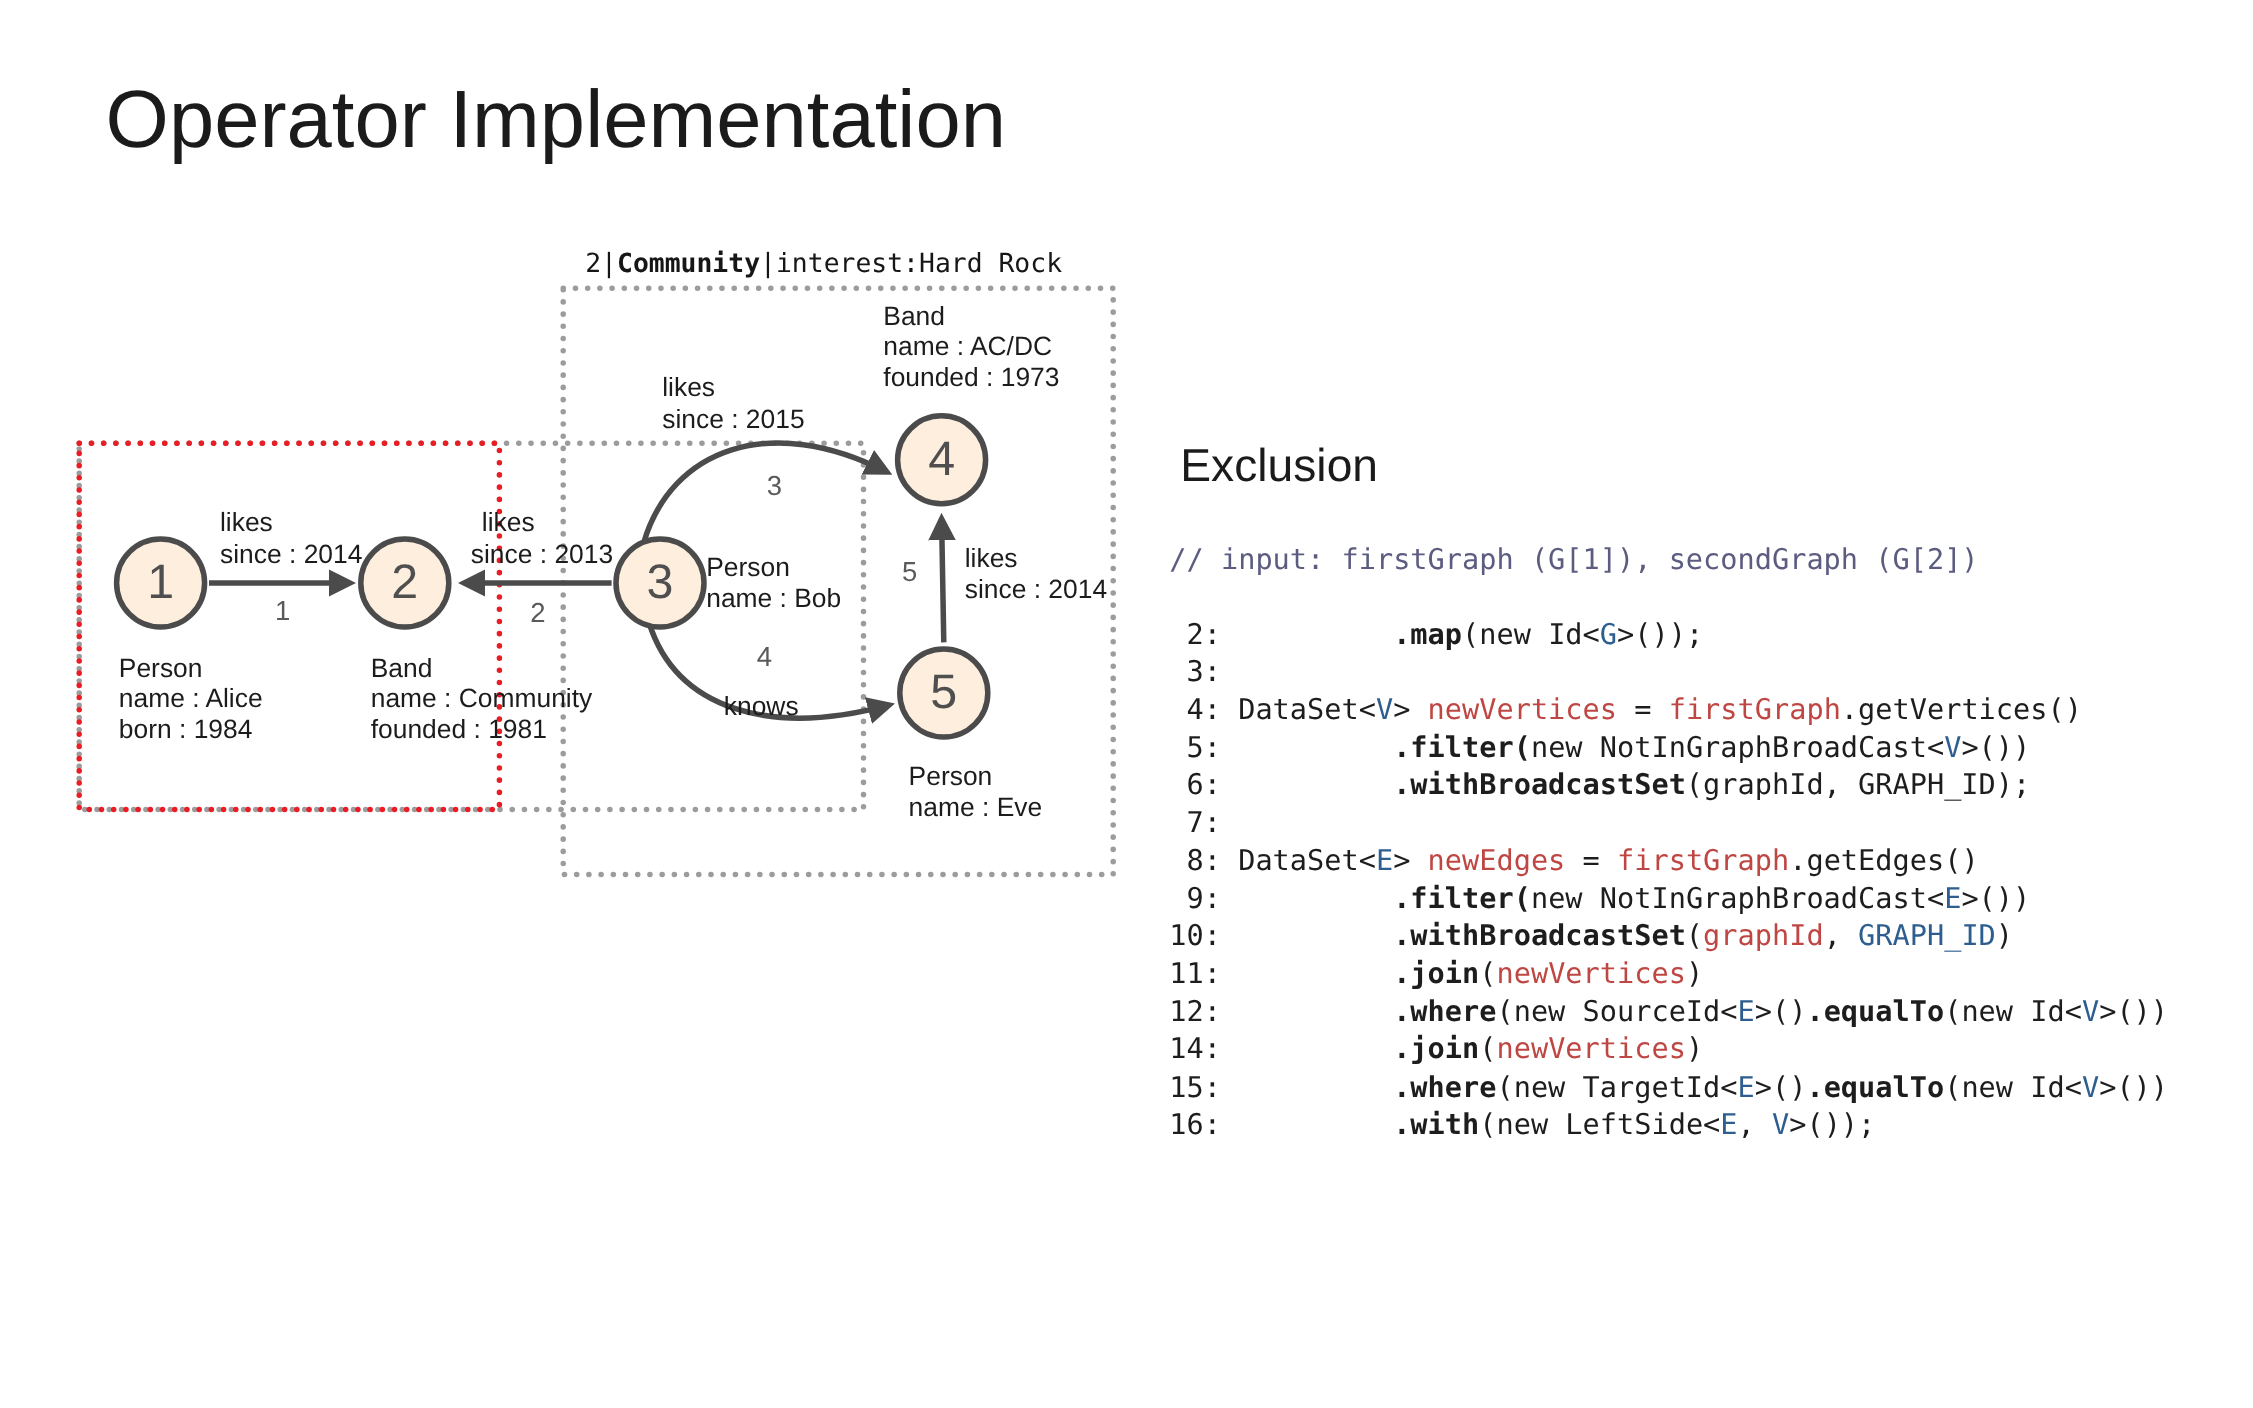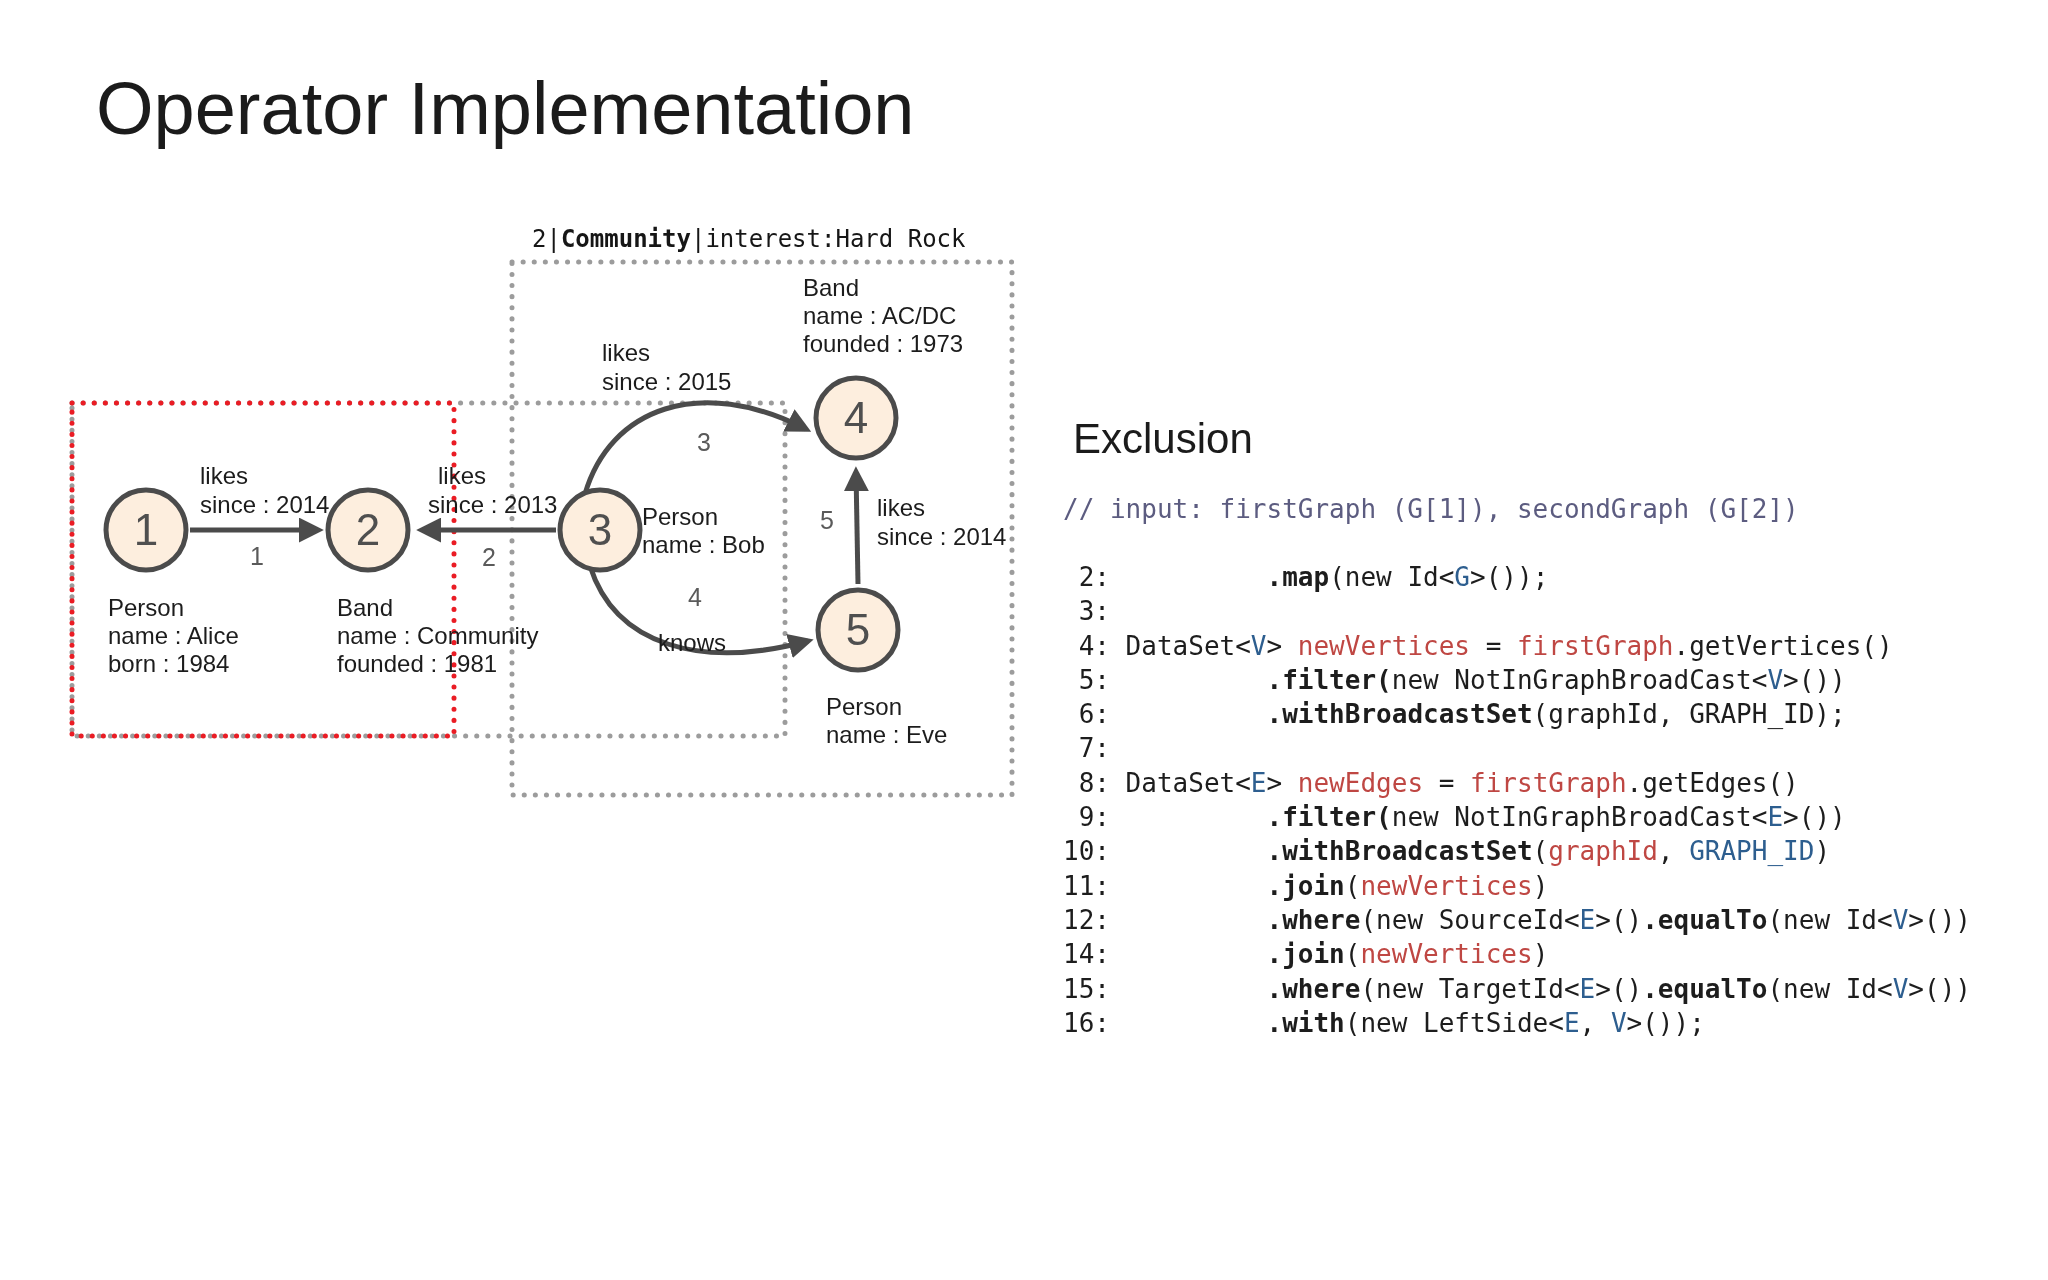--- a/index.html
+++ b/index.html
@@ -9,21 +9,21 @@
   #page-title{left:96px;top:66px;font-size:74px;letter-spacing:0px;color:#1b1b1b;white-space:nowrap;}
   .mono{font-family:"DejaVu Sans Mono",monospace;}
   .commlabel{font-size:24px;color:#161616;white-space:pre;}
   .commlabel b{font-weight:bold;}
   #comm1-label{left:60px;top:360px;}
   #comm2-label{left:532px;top:225px;}
   .nlabel{font-size:24px;line-height:28px;color:#1c1c1c;white-space:nowrap;}
   .elabel{font-size:24px;line-height:29px;color:#1c1c1c;white-space:nowrap;}
   .enum{font-size:25px;color:#5a5a5a;}
   .nodenum{font-size:44px;color:#4f4f4f;width:80px;text-align:center;}
-  #exclusion-heading{left:1073px;top:399px;font-size:42px;color:#1b1b1b;margin-top:16px;}
+  #exclusion-heading{left:1073px;top:399px;font-size:42px;color:#1b1b1b;}
   #code-comment{left:1063px;top:494px;font-size:26px;color:#5c5c80;white-space:pre;}
   #code-lines{left:1063px;top:560px;font-size:26px;line-height:34.3px;color:#1d1d1d;}
   .cl{white-space:pre;}
   .seg-p{color:#1d1d1d;}
   .seg-r{color:#bf4743;}
   .seg-b{color:#2d5e8f;}
   .seg-m{color:#1d1d1d;font-weight:bold;}
   #footer-text{left:700px;top:1226px;width:660px;text-align:center;font-size:35px;color:#8b5cf6;}
   #page-number{left:1918px;top:1226px;font-size:28px;color:#8b5cf6;}
 </style>

